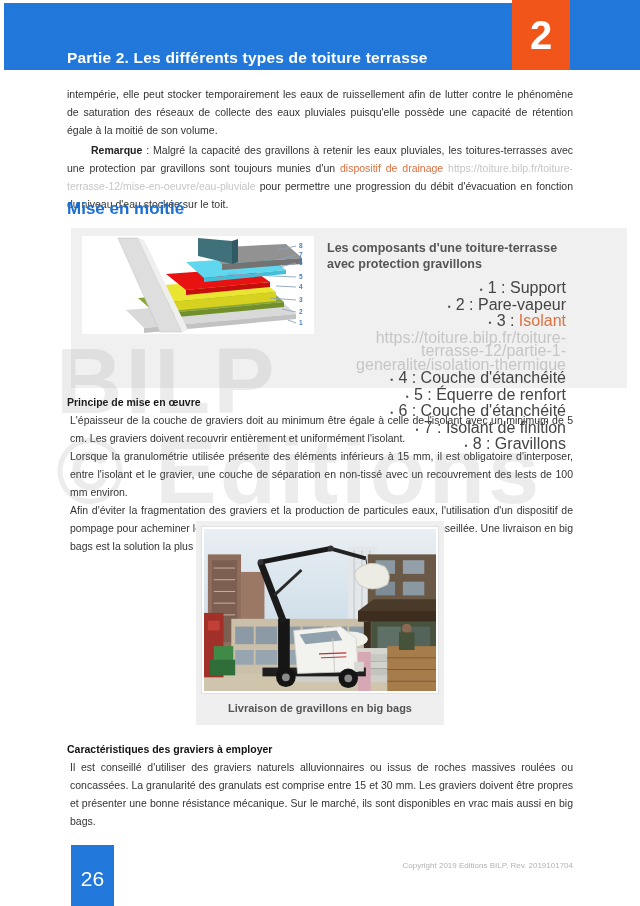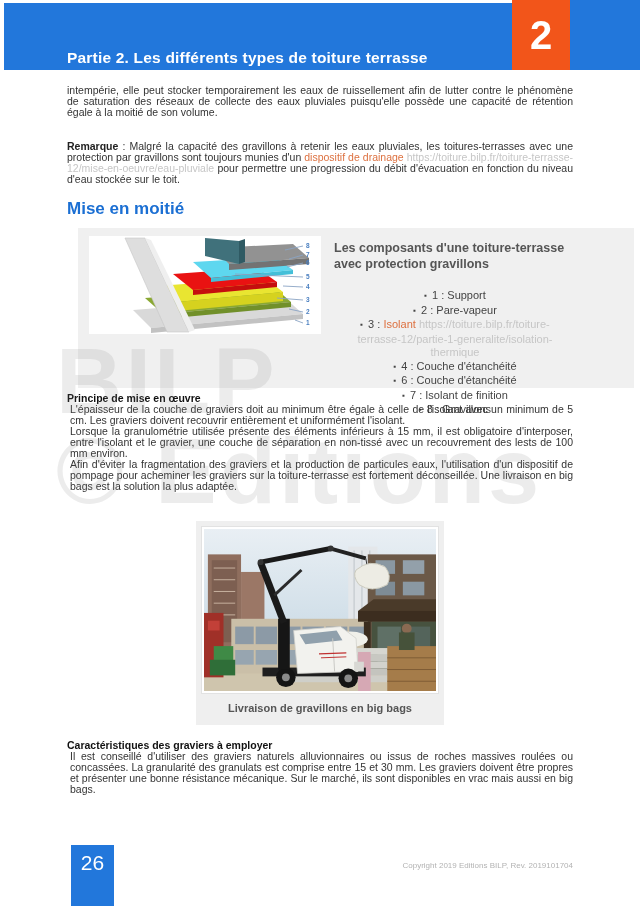--- a/index.html
+++ b/index.html
@@ -10,48 +10,48 @@
   }
   
   .header-bar {position:absolute; left:4px; right:0; top:3px; height:67px;
     background:#2277db; display:flex; align-items:center; z-index:3;}
   .header-bleed {position:absolute; left:570px; right:0; top:0; height:4px; background:#2277db; z-index:3;}
   .header-title {color:#ffffff; font-size:15.5px; font-weight:bold; padding-left:63px; letter-spacing:0.2px;margin-top:43px;}
   .chapter-tab {position:absolute; left:512px; top:0; width:58px; height:70px; background:#f2551a;
     display:flex; align-items:center; justify-content:center; color:#fff;
     font-size:40px; font-weight:bold; z-index:4;}
   
-  .block {position:absolute; left:67px; width:506px; font-size:10.5px; line-height:11px;
+  .block {position:absolute; left:67px; width:506px; font-size:10.5px; line-height:18px;
     color:#333; text-align:justify; z-index:1;}
   .block p {margin:0;}
   .indent {padding-left:3px;}
-  .bold-lead {font-weight:bold; color:#222;}
+  .bold-lead {font-weight:bold; color:#222;margin-left:24px;}
   .link-orange {color:#dd7140;}
   .url-gray {color:#c6c6c6;}
   .sec-heading {color:#1b6fd3; font-size:17px; font-weight:bold; line-height:20px; text-align:left;}
   .sub-heading {font-weight:bold; color:#111;}
   
-  .panel {position:absolute; left:78px; top:228px; width:556px; height:160px; background:#f0f0f0; z-index:1;}
+  .panel {position:absolute; left:71px; top:228px; width:556px; height:160px; background:#f0f0f0; z-index:1;}
   .diagram-box {position:absolute; left:11px; top:8px; width:232px; height:98px; background:#ffffff;}
   .panel-right {position:absolute; left:256px; top:12px; width:242px;}
   .panel-title {font-size:12.5px; font-weight:bold; color:#555; line-height:16px; margin:0 0 9px 0; text-align:left;}
-  .components-list {list-style:none; margin:17px; padding:0; font-size:11px; line-height:13.5px; color:#444; text-align:center;}
+  .components-list {list-style:none; margin:3px; padding:0; font-size:16px; line-height:13.5px; color:#444; text-align:right;}
   .components-list li::before {content:"▪"; font-size:8px; margin-right:5px; color:#444; position:relative; top:-1px;}
   
   .figure {position:absolute; left:196px; top:521px; width:248px; background:#efefef; z-index:1;}
   .photo-wrap {margin:5px 5px 0 5px; background:#fff; padding:2px; border:1px solid #e2e2e2;}
   .photo-wrap svg {display:block;}
   .figure-caption {text-align:center; font-weight:bold; color:#555; font-size:11px; padding:8px 0 11px 0;}
   
   .watermark {position:absolute; left:56px; top:336px; z-index:2; pointer-events:none;
     font-weight:bold; font-size:92px; line-height:90px; letter-spacing:3px;
     color:rgba(125,125,125,0.15); white-space:nowrap;}
   
   .page-number {position:absolute; left:71px; top:845px; width:43px; height:61px; background:#2277db;
-    color:#fff; font-size:21px; display:flex; justify-content:center; padding-top:6px;
+    color:#fff; font-size:21px; display:flex; justify-content:center; padding-top:22px;
     box-sizing:border-box; z-index:3;}
   .copyright {position:absolute; left:67px; top:861px; width:506px; text-align:right;
     font-size:8px; color:#b3b3b3; z-index:3;}
 </style>
 </head>
 <body>
 
 <div class="page">
 
   <div class="watermark">
@@ -129,20 +129,21 @@
         </g>
       </svg>
     </div>
     <div class="panel-right">
       <p class="panel-title">Les composants d'une toiture-terrasse avec protection gravillons</p>
       <ul class="components-list">
           <li><span>1 : </span><span>Support</span></li>
           <li><span>2 : </span><span>Pare-vapeur</span></li>
           <li><span>3 : </span><span class="link-orange">Isolant</span><span class="url-gray"> https://toiture.bilp.fr/toiture-terrasse-12/partie-1-generalite/isolation-thermique</span></li>
           <li><span>4 : </span><span>Couche d'étanchéité</span></li>
+          <li><span>5 : </span><span>Équerre de renfort</span></li>
           <li><span>6 : </span><span>Couche d'étanchéité</span></li>
           <li><span>7 : </span><span>Isolant de finition</span></li>
           <li><span>8 : </span><span>Gravillons</span></li>
         </ul>
     </div>
   </div>
 
   <div class="block" style="top:393px;">
     <p class="sub-heading">Principe de mise en œuvre</p>
     <p class="indent">L'épaisseur de la couche de graviers doit au minimum être égale à celle de l'isolant avec un minimum de 5 cm. Les graviers doivent recouvrir entièrement et uniformément l'isolant.</p>

